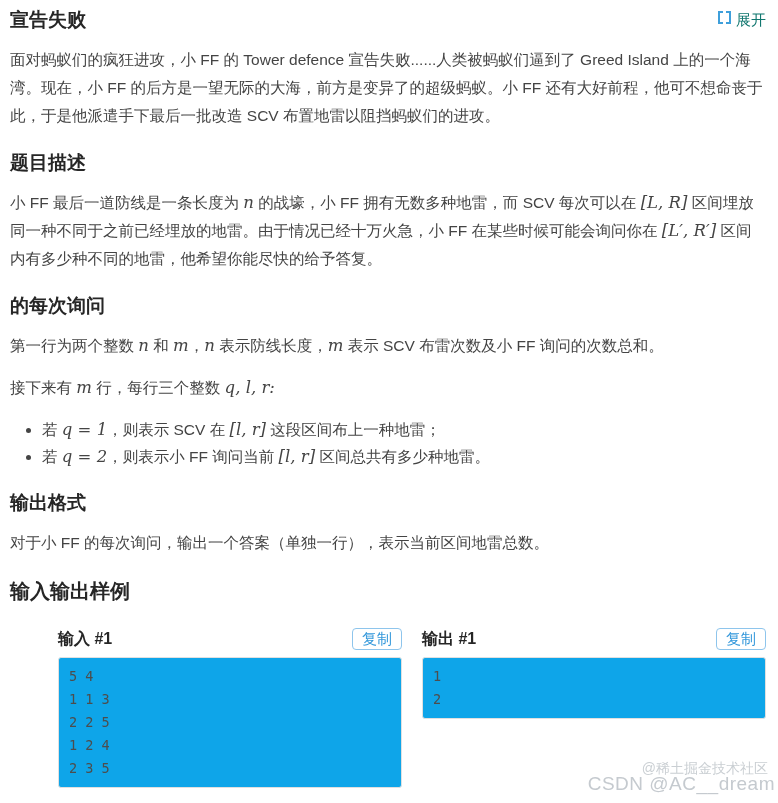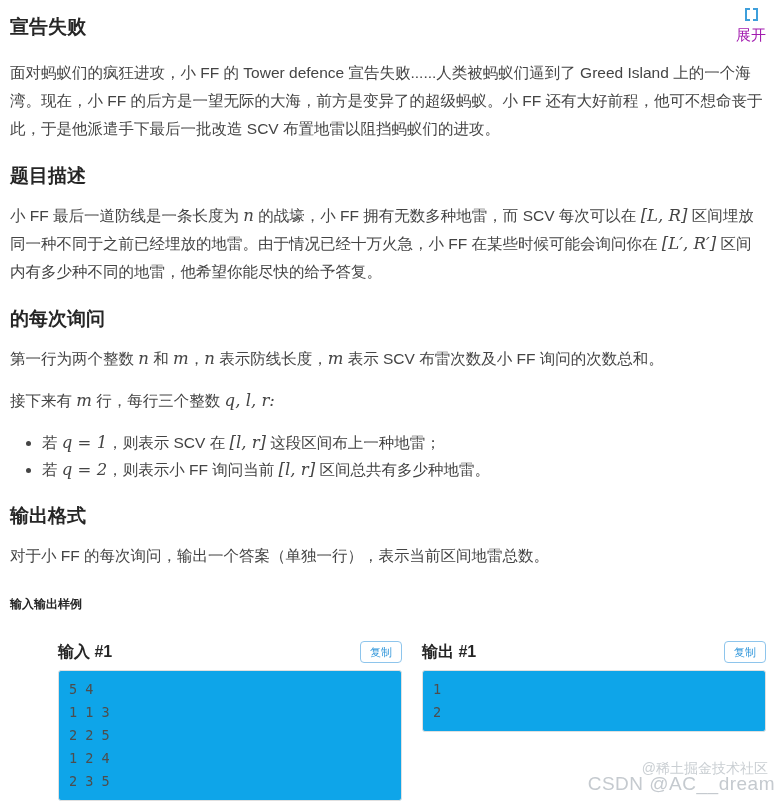--- a/index.html
+++ b/index.html
@@ -16,40 +16,39 @@
   .page { padding:8px 12px 0 10px; position:relative; }
 
   .heading-row { display:flex; align-items:center; margin:21px 0 14px; }
   .heading-row.first { margin-top:0; }
   .heading-row.samples { margin-bottom:24px; }
   h3 {
     margin:0; flex:1;
     font-size:19px; line-height:24px; font-weight:700;
     color:#262626;
   }
-  h3.big { font-size:12px; line-height:26px; }
+  h3.big { font-size:20px; line-height:26px; }
 
   p { margin:0 0 14px; line-height:28px; }
 
   .math {
     font-family:"DejaVu Serif","Liberation Serif",serif;
     font-style:italic;
     font-size:16.5px;
   }
 
   ul.qlist { margin:14px 0; padding-left:32px; }
   ul.qlist li { line-height:27px; }
 
   
   .expand {
-    display:flex; align-items:center;
-    color:#a21caf; font-size:15px;
+    display:flex; 
+    color:#0f766e; font-size:15px;
     cursor:pointer; text-decoration:none;
     gap:5px;
-    flex-direction:column;
   }
   .expand-icon { display:inline-block; width:13px; height:13px; position:relative; }
   .expand-icon .l, .expand-icon .r {
     position:absolute; top:0; bottom:0; width:5px;
     border:2px solid #3e9fdb;
   }
   .expand-icon .l { left:0; border-right:none; }
   .expand-icon .r { right:0; border-left:none; }
 
   
@@ -59,21 +58,21 @@
     column-gap:20px;
     padding-left:48px;
   }
   .sample-head { display:flex; align-items:center; height:22px; }
   .sample-label { flex:1; font-size:16px; font-weight:700; color:#262626; }
   .copy-btn {
     background:#ffffff;
     border:1px solid #8ec5ec;
     color:#3498db;
     border-radius:4px;
-    font-size:11px;
+    font-size:15px;
     font-family:"Liberation Sans","DejaVu Sans",sans-serif;
     line-height:18px;
     padding:1px 9px;
     cursor:pointer;
   }
   pre.code {
     margin:7px 0 0;
     background:#0ea5e9;
     border:1px solid #e0e0e0;
     border-radius:3px;

